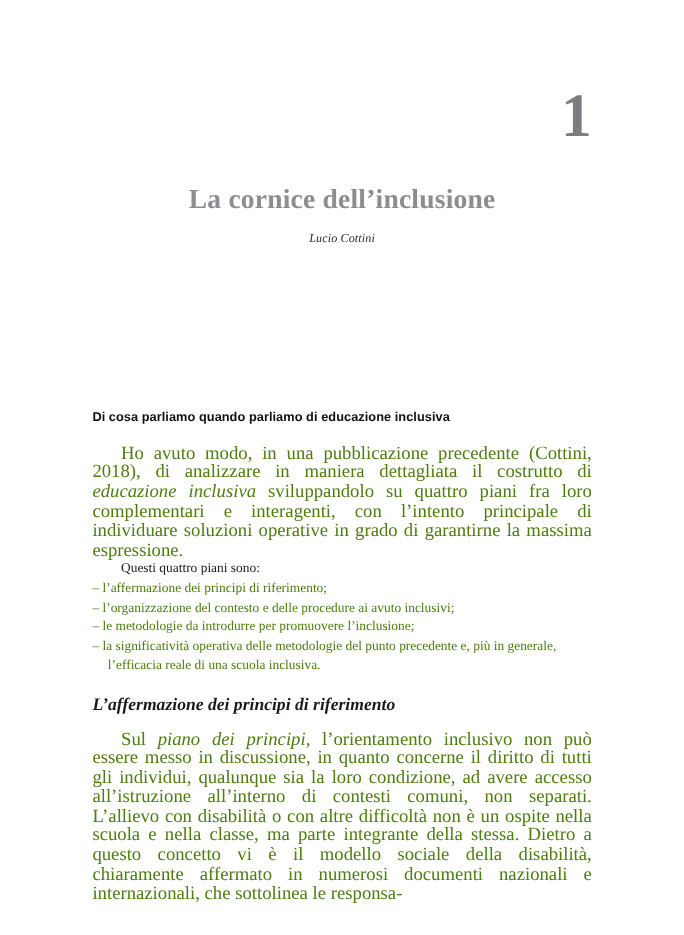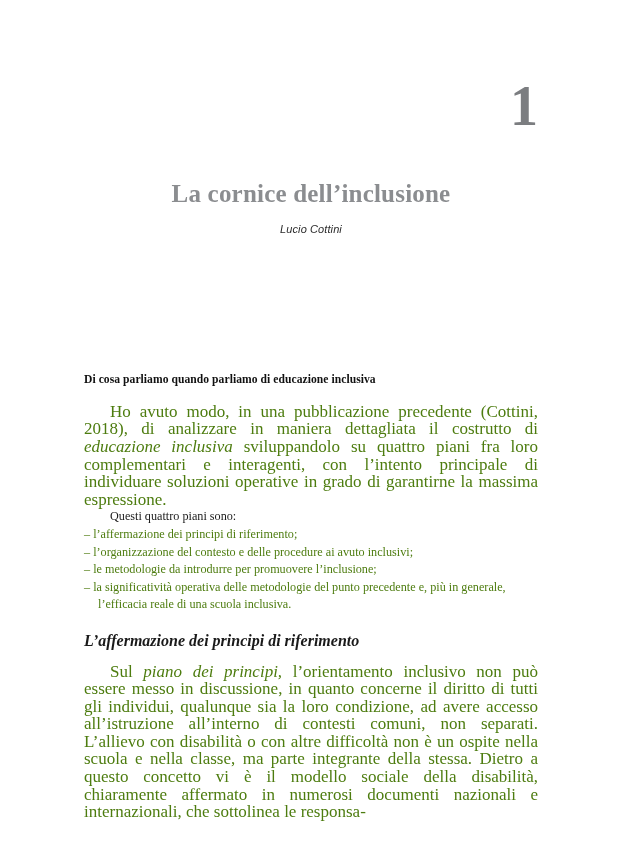--- a/index.html
+++ b/index.html
@@ -32,53 +32,53 @@
     font-weight: 700;
     font-size: 56px;
     line-height: 1;
     color: #7b7d80;
     letter-spacing: 0;
   }
 
   
   .title-block {
     position: absolute;
-    top: 180px;
+    top: 168px;
     left: 0;
     width: 622px;
     text-align: center;
   }
   .chapter-title {
     font-family: "Liberation Serif", "DejaVu Serif", serif;
     font-weight: 700;
     font-size: 25px;
     line-height: 1.15;
     color: #8b8d90;
     letter-spacing: 0.2px;
     margin: 0;
   }
   .chapter-author {
     margin: 14px 0 0 0;
-    font-family: Liberation Sans, sans-serif;
+    font-family: Liberation Serif, serif;
     font-style: italic;
     font-size: 11px;
     color: #2b2b2b;
     letter-spacing: 0.1px;
   }
 
   
   .body-column {
     position: absolute;
     top: 372px;
     left: 84px;
     width: 454px;
   }
 
   .section-heading {
-    font-family: Liberation Serif, serif;
+    font-family: Liberation Sans, sans-serif;
     font-weight: 700;
     font-size: 11.6px;
     line-height: 1.45;
     color: #111111;
     margin: 0 0 14px 0;
     letter-spacing: 0.05px;
   }
 
   p.body-para {
     margin: 0;

